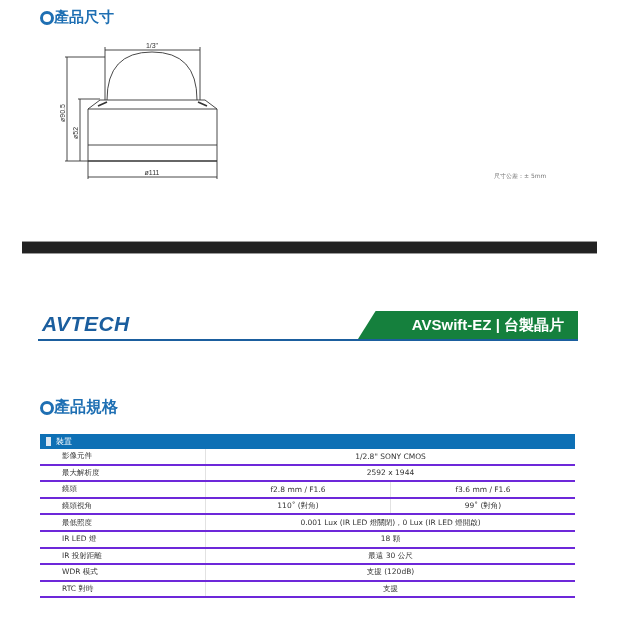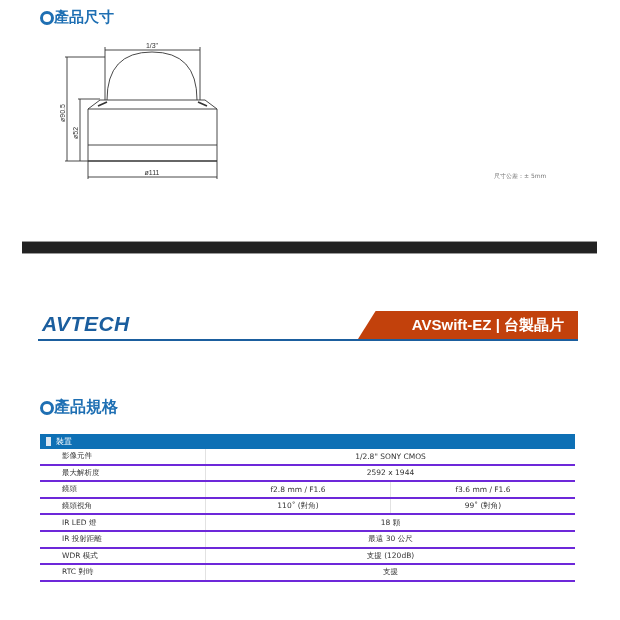--- a/index.html
+++ b/index.html
@@ -4,21 +4,21 @@
   <style>
     html, body { margin:0; padding:0; background:#ffffff; }
     body { width:620px; height:620px; position:relative; overflow:hidden; font-family:"DejaVu Sans", sans-serif; color:#222; }
     .abs { position:absolute; }
     .sec-title { display:flex; align-items:center; color:#1e6fb3; font-weight:bold; }
     .ring { width:8px; height:8px; border:3px solid #1e6fb3; border-radius:50%; box-sizing:content-box; }
     .dim-note { font-size:6px; color:#777; }
     .dark-bar { left:22px; top:241px; width:575px; height:11px; background:#222; border-top:1px solid #999; border-bottom:1px solid #999; }
     .logo { font-family:"Liberation Sans", sans-serif; font-weight:bold; font-style:italic; color:#1b5e9e; font-size:21px; letter-spacing:0.5px; }
     .brand-line { left:38px; top:339px; width:540px; height:2px; background:#1b5e9e; }
-    .brand-banner { left:358px; top:311px; width:220px; height:28px; background:#c2410c; clip-path:polygon(8% 0,100% 0,100% 100%,0 100%); color:#fff; font-family:"Liberation Sans", sans-serif; font-weight:bold; font-size:15px; display:flex; align-items:center; justify-content:flex-end; padding-right:14px; box-sizing:border-box; }
+    .brand-banner { left:358px; top:311px; width:220px; height:28px; background:#15803d; clip-path:polygon(8% 0,100% 0,100% 100%,0 100%); color:#fff; font-family:"Liberation Sans", sans-serif; font-weight:bold; font-size:15px; display:flex; align-items:center; justify-content:flex-end; padding-right:14px; box-sizing:border-box; }
     table.spec { position:absolute; left:40px; top:434px; width:535px; border-collapse:collapse; font-size:7.5px; }
     table.spec th { background:#0e70b5; color:#fff; text-align:left; font-weight:normal; height:15px; padding:0 8px 0 6px; font-size:8px;margin-left:27px; }
     table.spec td { height:14.6px; padding:0; border-bottom:2px solid #6d28d9; text-align:center; color:#333; }
     table.spec td.lbl { text-align:left; padding-left:22px; width:143px; border-right:1px solid #e2e2e2; }
     table.spec td.half { width:184px; }
     table.spec td.half.first { border-right:1px solid #e2e2e2; }
     .hdr-icon { display:inline-block; width:5px; height:9px; background:#dce8f3; margin-right:5px; vertical-align:middle; }
   </style>
 </head>
 <body>
@@ -89,20 +89,24 @@
         <td class="lbl">鏡頭</td>
         <td class="half first">f2.8 mm / F1.6</td>
         <td class="half">f3.6 mm / F1.6</td>
       </tr>
     <tr>
         <td class="lbl">鏡頭視角</td>
         <td class="half first">110˚ (對角)</td>
         <td class="half">99˚ (對角)</td>
       </tr>
     <tr>
+        <td class="lbl">最低照度</td>
+        <td colspan="2">0.001 Lux (IR LED 燈關閉)，0 Lux (IR LED 燈開啟)</td>
+      </tr>
+    <tr>
         <td class="lbl">IR LED 燈</td>
         <td colspan="2">18 顆</td>
       </tr>
     <tr>
         <td class="lbl">IR 投射距離</td>
         <td colspan="2">最遠 30 公尺</td>
       </tr>
     <tr>
         <td class="lbl">WDR 模式</td>
         <td colspan="2">支援 (120dB)</td>

